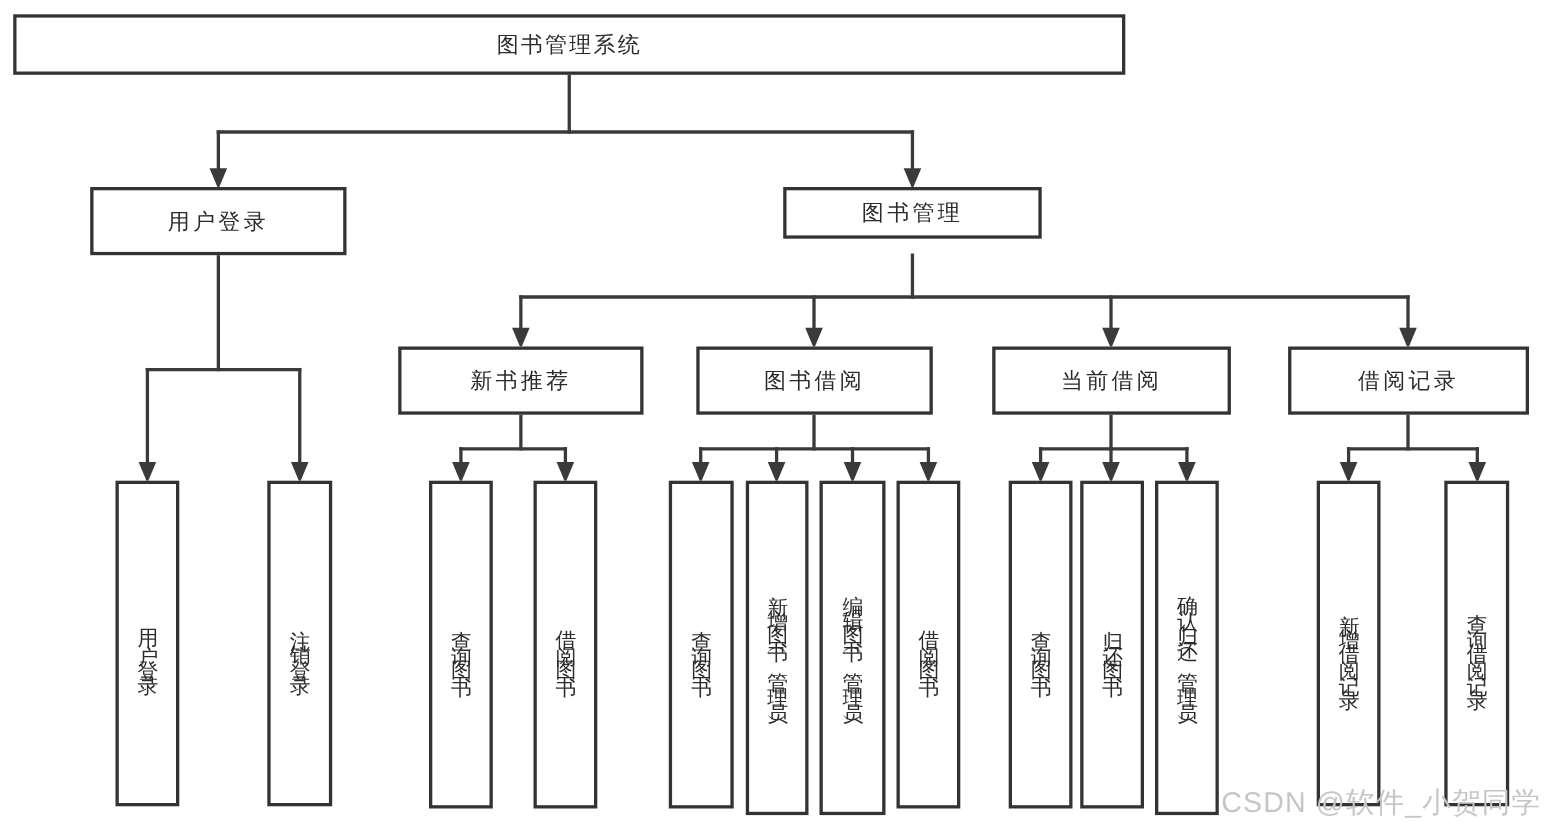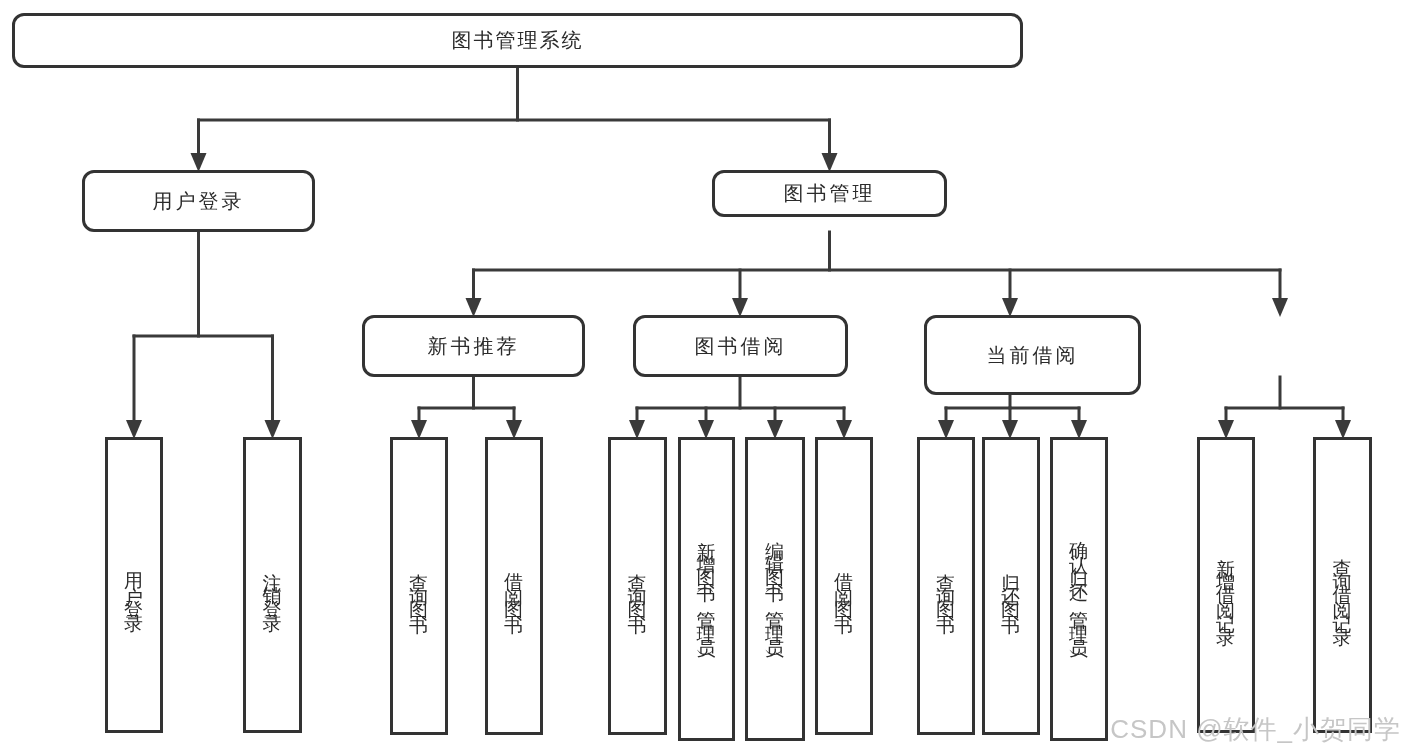--- a/index.html
+++ b/index.html
@@ -10,21 +10,21 @@
   body{font-family:"Liberation Sans", sans-serif;}
   .canvas{position:relative;width:1405px;height:747px;background:var(--background);overflow:hidden;}
   svg.connectors{position:absolute;left:0;top:0;width:1405px;height:747px;z-index:1;}
   svg.connectors path{stroke:var(--line);stroke-width:3;fill:none;stroke-linecap:square;}
   svg.connectors path.head{fill:var(--line);stroke:none;}
   .box{
     position:absolute;box-sizing:border-box;background:#ffffff;
     border:3px solid var(--border);color:var(--text);
     display:flex;align-items:center;justify-content:center;z-index:2;
   }
-  .hbox{font-size:20px;letter-spacing:3px;white-space:nowrap;border-radius:12px;}
+  .hbox{font-size:20px;letter-spacing:3px;white-space:nowrap;}
   .root-box{font-size:20px;letter-spacing:2px;}
   .vbox span{
     writing-mode:vertical-rl;text-orientation:mixed;
     font-size:19px;letter-spacing:14px;line-height:1;
     display:inline-block;
   }
   .watermark{
     position:absolute;right:4px;top:712px;z-index:3;
     font-size:26px;color:var(--watermark);letter-spacing:1px;white-space:nowrap;
   }
@@ -113,22 +113,25 @@
   <div class="box hbox" style="left:712px;top:170px;width:235px;height:47px">
     <span>图书管理</span>
   </div>
 
   <div class="box hbox" style="left:362px;top:315px;width:223px;height:62px">
     <span>新书推荐</span>
   </div>
   <div class="box hbox" style="left:633px;top:315px;width:215px;height:62px">
     <span>图书借阅</span>
   </div>
-  <div class="box hbox" style="left:924px;top:315px;width:217px;height:80px">
+  <div class="box hbox" style="left:902px;top:315px;width:217px;height:62px">
     <span>当前借阅</span>
+  </div>
+  <div class="box hbox" style="left:1171px;top:315px;width:219px;height:62px">
+    <span>借阅记录</span>
   </div>
 
   <div class="box vbox" style="left:105px;top:437px;width:58px;height:296px">
     <span>用户登录</span>
   </div>
   <div class="box vbox" style="left:243px;top:437px;width:59px;height:296px">
     <span>注销登录</span>
   </div>
 
   <div class="box vbox" style="left:390px;top:437px;width:58px;height:298px">

